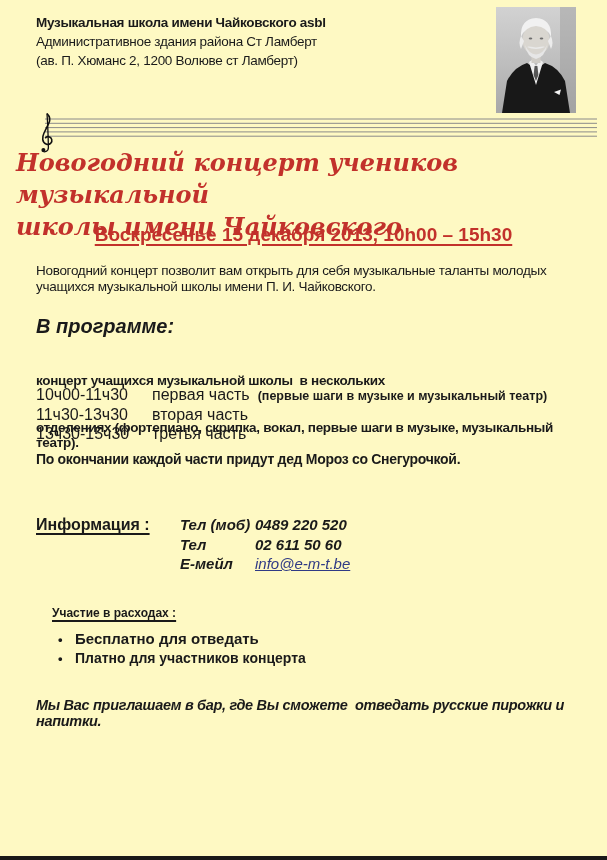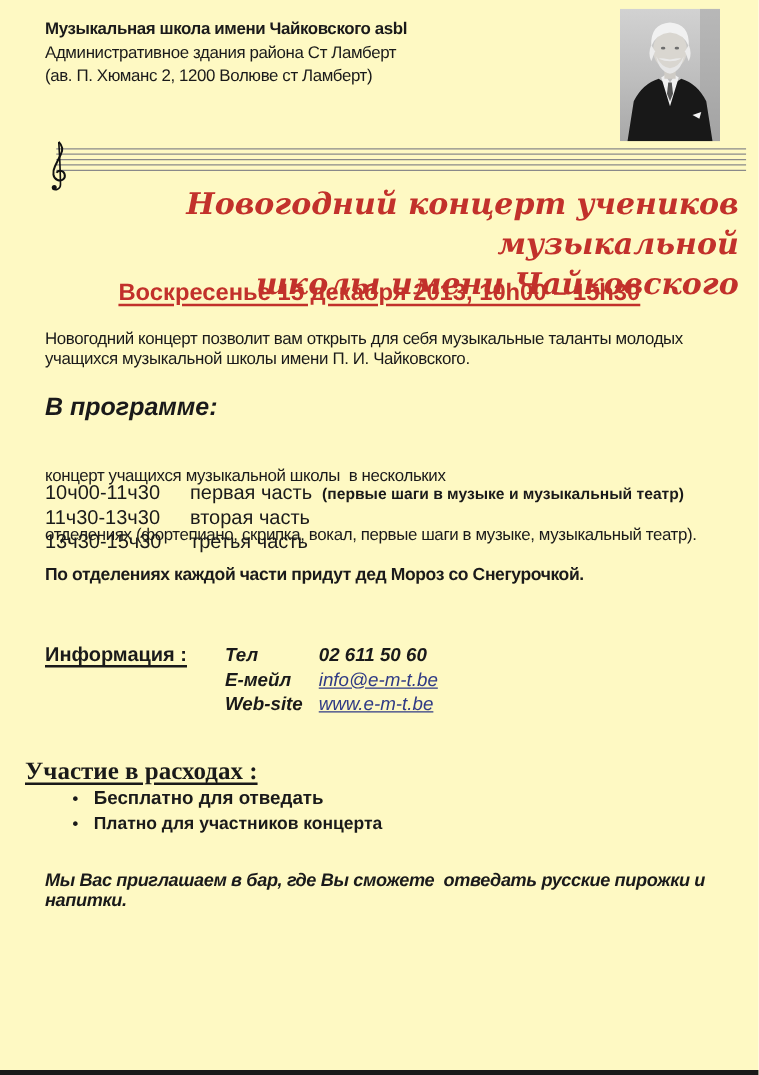--- a/index.html
+++ b/index.html
@@ -16,58 +16,58 @@
 
   
   .portrait{left:496px;top:7px;width:80px;height:106px;}
   .portrait svg{display:block;}
 
   
   .staff{left:36px;top:112px;width:561px;height:44px;}
 
   
   .title{
-    left:16px;right:16px;top:147px;text-align:right;
+    left:16px;right:16px;top:147px;text-align:left;
     font-family:"DejaVu Serif",serif;font-style:italic;font-weight:bold;
     font-size:24px;line-height:32px;color:#c2312b;
   }
   .date{
     left:0;right:0;top:224px;text-align:center;
     font-size:19px;font-weight:bold;color:#c2312b;
     text-decoration:underline;text-underline-offset:3px;text-decoration-thickness:2px;
   }
 
   
   .intro{left:36px;top:263px;width:548px;font-size:13.5px;line-height:15.5px;margin:0;}
 
   
   .prog-head{left:36px;top:315px;font-size:20px;font-weight:bold;font-style:italic;}
-  .prog-lines{left:36px;top:342px;width:552px;font-size:13.5px;font-weight:normal;line-height:15.5px;white-space:pre-wrap;}
+  .prog-lines{left:36px;top:342px;width:552px;font-size:13.5px;font-weight:bold;line-height:15.5px;white-space:pre-wrap;}
 
   
   .schedule{left:36px;top:386px;}
   .srow{display:flex;align-items:baseline;height:19.5px;font-size:16px;}
   .stime{width:116px;}
   .spart{margin-right:8px;}
   .snote{font-size:12.5px;font-weight:bold;}
 
   .after-note{left:36px;top:451px;font-size:14px;font-weight:bold;}
 
   
   .info-head{left:36px;top:516px;font-size:16px;font-weight:bold;
     text-decoration:underline;text-underline-offset:3px;text-decoration-thickness:1.5px;}
   .info-rows{left:180px;top:516px;}
   .irow{display:flex;align-items:baseline;height:19.5px;font-size:15px;font-style:italic;}
   .ilabel{width:75px;font-weight:bold;}
   .ivalue{font-weight:bold;}
   .ilink{color:#2f3a85;text-decoration:underline;cursor:pointer;}
 
   
-  .part-head{left:20px;top:606px;font-size:20px;font-weight:bold;
-    text-decoration:underline;text-underline-offset:3px;text-decoration-thickness:1.5px;font-family:Liberation Serif, serif;}
+  .part-head{left:52px;top:606px;font-size:12px;font-weight:bold;
+    text-decoration:underline;text-underline-offset:3px;text-decoration-thickness:1.5px;}
   .bullets{left:58px;top:630px;}
   .bitem{display:flex;align-items:baseline;font-weight:bold;height:19.5px;}
   .bdot{width:17px;font-size:13px;}
   .b1{font-size:15px;}
   .b2{font-size:14px;}
 
   
   .footer-line{left:36px;width:560px;font-size:14.5px;font-weight:bold;font-style:italic;white-space:pre-wrap;}
   .f1{top:697px;}
   .f2{top:729px;}
@@ -164,35 +164,35 @@
       <span class="spart">вторая часть</span>
       <span class="snote"></span>
     </div>
     <div class="srow">
       <span class="stime">13ч30-15ч30</span>
       <span class="spart">третья часть</span>
       <span class="snote"></span>
     </div>
   </div>
 
-  <div class="abs after-note condensed">По отделениях каждой части придут дед Мороз со Снегурочкой.</div>
+  <div class="abs after-note condensed">По окончании каждой части придут дед Мороз со Снегурочкой.</div>
 
   <div class="abs info-head">Информация :</div>
   <div class="abs info-rows">
     <div class="irow">
+      <span class="ilabel">Тел (моб)</span>
+      <span class="ivalue">0489 220 520</span>
+    </div>
+    <div class="irow">
       <span class="ilabel">Тел</span>
       <span class="ivalue">02 611 50 60</span>
     </div>
     <div class="irow">
       <span class="ilabel">Е-мейл</span>
       <a class="ilink" href="#">info@e-m-t.be</a>
-    </div>
-    <div class="irow">
-      <span class="ilabel">Web-site</span>
-      <a class="ilink" href="#">www.e-m-t.be</a>
     </div>
   </div>
 
   <div class="abs part-head">Участие в расходах :</div>
   <div class="abs bullets">
     <div class="bitem b1">
       <span class="bdot">•</span>
       <span>Бесплатно для отведать</span>
     </div>
     <div class="bitem b2">

